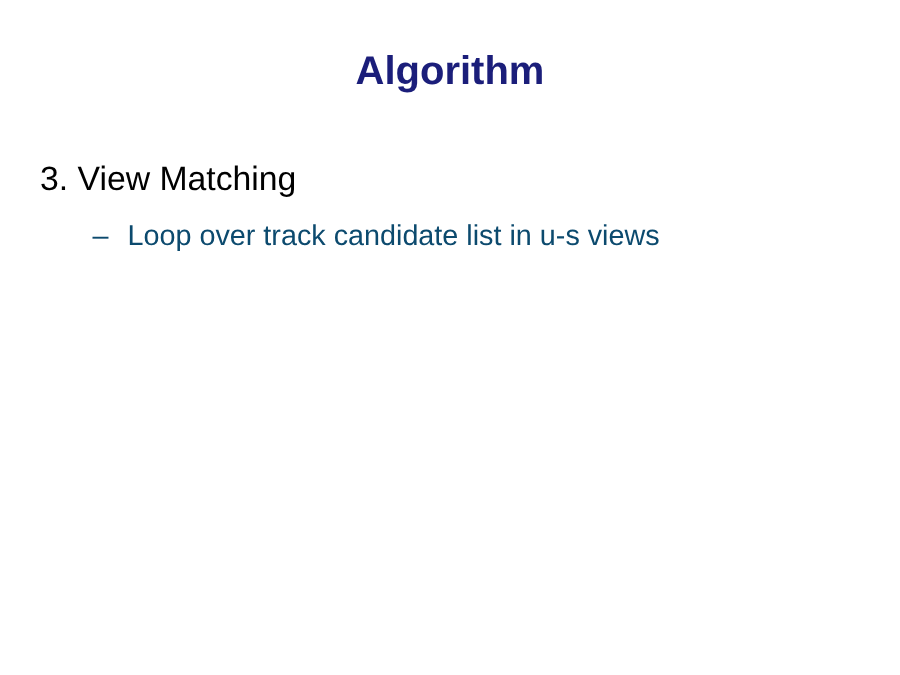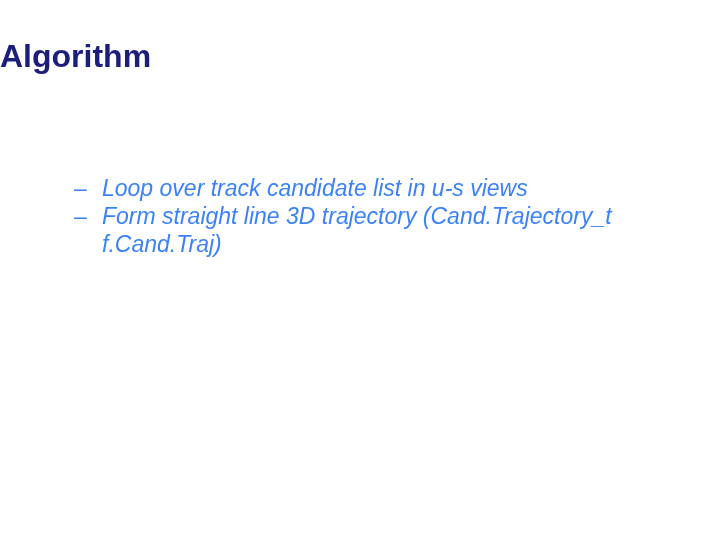--- a/index.html
+++ b/index.html
@@ -15,41 +15,40 @@
     position: relative;
     width: 720px;
     height: 540px;
     box-sizing: border-box;
   }
   .title {
     position: absolute;
     top: 38px;
     left: 0;
     width: 100%;
-    text-align: left;
+    text-align: center;
     font-size: 32px;
     font-weight: bold;
     color: #1b1e7a;
   }
   .section-heading {
     position: absolute;
     top: 128px;
     left: 32px;
     font-size: 27px;
     color: #000000;
   }
   .bullets {
     position: absolute;
     top: 174px;
     left: 74px;
     right: 40px;
     font-size: 23px;
     line-height: 1.22;
-    color: #3b82f6;
-    font-style: italic;
+    color: #0c4a6e;
   }
   .bullets ul {
     list-style: none;
     margin: 0;
     padding: 0;
   }
   .bullets li {
     position: relative;
     padding-left: 28px;
     margin: 0;
@@ -59,19 +58,19 @@
     position: absolute;
     left: 0;
     top: 0;
   }
 </style>
 </head>
 <body>
 
 <div class="slide">
   <div class="title">Algorithm</div>
+  <div class="section-heading">3. View Matching</div>
   <div class="bullets">
     <ul>
       <li><span>Loop over track candidate list in u-s views</span></li>
-      <li><span>Form straight line 3D trajectory (Cand.Trajectory_t f.Cand.Traj)</span></li>
     </ul>
   </div>
 </div>
 
 </body></html>

